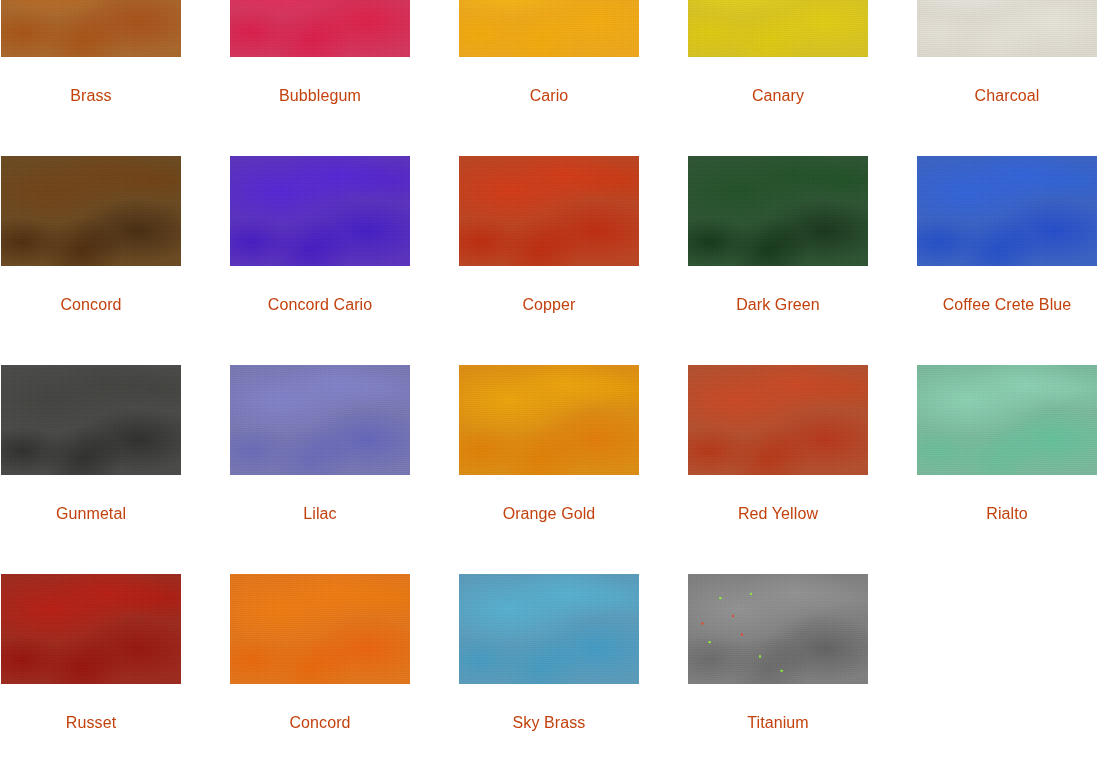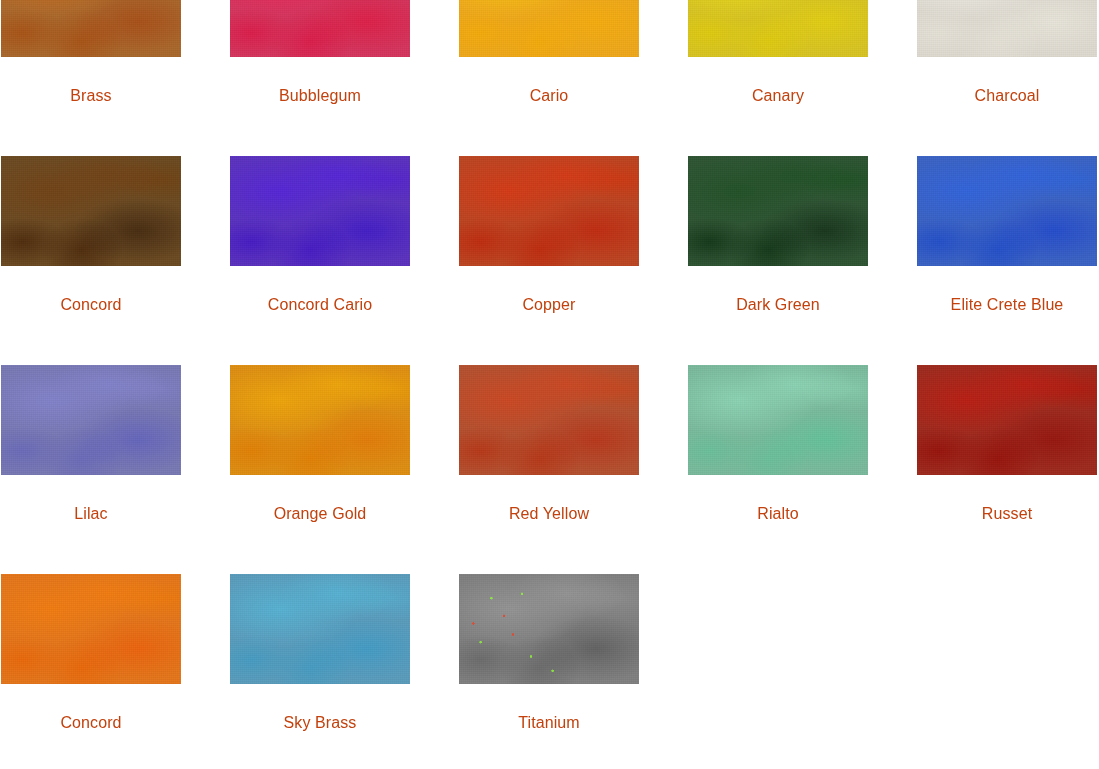--- a/index.html
+++ b/index.html
@@ -161,21 +161,29 @@
           <div class="grain"></div>
         </div>
         <div class="label">Dark Green</div>
       </div>
       <div class="cell">
         <div class="swatch" style="background-color: rgb(59, 99, 196);">
           <div class="tex" style="background: radial-gradient(70% 55% at 28% 32%, rgb(91, 129, 218) 0%, transparent 62%), radial-gradient(60% 50% at 76% 68%, rgb(42, 74, 158) 0%, transparent 60%), radial-gradient(55% 45% at 60% 18%, rgb(91, 129, 218) 0%, transparent 58%);"></div>
           <div class="tex2" style="background: radial-gradient(45% 40% at 12% 78%, rgb(42, 74, 158) 0%, transparent 55%), radial-gradient(50% 38% at 90% 22%, rgb(91, 129, 218) 0%, transparent 55%), radial-gradient(38% 48% at 45% 85%, rgb(42, 74, 158) 0%, transparent 60%);"></div>
           <div class="grain"></div>
         </div>
-        <div class="label">Elite Crete Blue</div>
+        <div class="label">Coffee Crete Blue</div>
+      </div>
+      <div class="cell">
+        <div class="swatch" style="background-color: rgb(74, 74, 72);">
+          <div class="tex" style="background: radial-gradient(70% 55% at 28% 32%, rgb(106, 106, 103) 0%, transparent 62%), radial-gradient(60% 50% at 76% 68%, rgb(44, 44, 43) 0%, transparent 60%), radial-gradient(55% 45% at 60% 18%, rgb(106, 106, 103) 0%, transparent 58%);"></div>
+          <div class="tex2" style="background: radial-gradient(45% 40% at 12% 78%, rgb(44, 44, 43) 0%, transparent 55%), radial-gradient(50% 38% at 90% 22%, rgb(106, 106, 103) 0%, transparent 55%), radial-gradient(38% 48% at 45% 85%, rgb(44, 44, 43) 0%, transparent 60%);"></div>
+          <div class="grain"></div>
+        </div>
+        <div class="label">Gunmetal</div>
       </div>
       <div class="cell">
         <div class="swatch" style="background-color: rgb(120, 120, 180);">
           <div class="tex" style="background: radial-gradient(70% 55% at 28% 32%, rgb(147, 147, 198) 0%, transparent 62%), radial-gradient(60% 50% at 76% 68%, rgb(92, 92, 153) 0%, transparent 60%), radial-gradient(55% 45% at 60% 18%, rgb(147, 147, 198) 0%, transparent 58%);"></div>
           <div class="tex2" style="background: radial-gradient(45% 40% at 12% 78%, rgb(92, 92, 153) 0%, transparent 55%), radial-gradient(50% 38% at 90% 22%, rgb(147, 147, 198) 0%, transparent 55%), radial-gradient(38% 48% at 45% 85%, rgb(92, 92, 153) 0%, transparent 60%);"></div>
           <div class="grain"></div>
         </div>
         <div class="label">Lilac</div>
       </div>
       <div class="cell">

